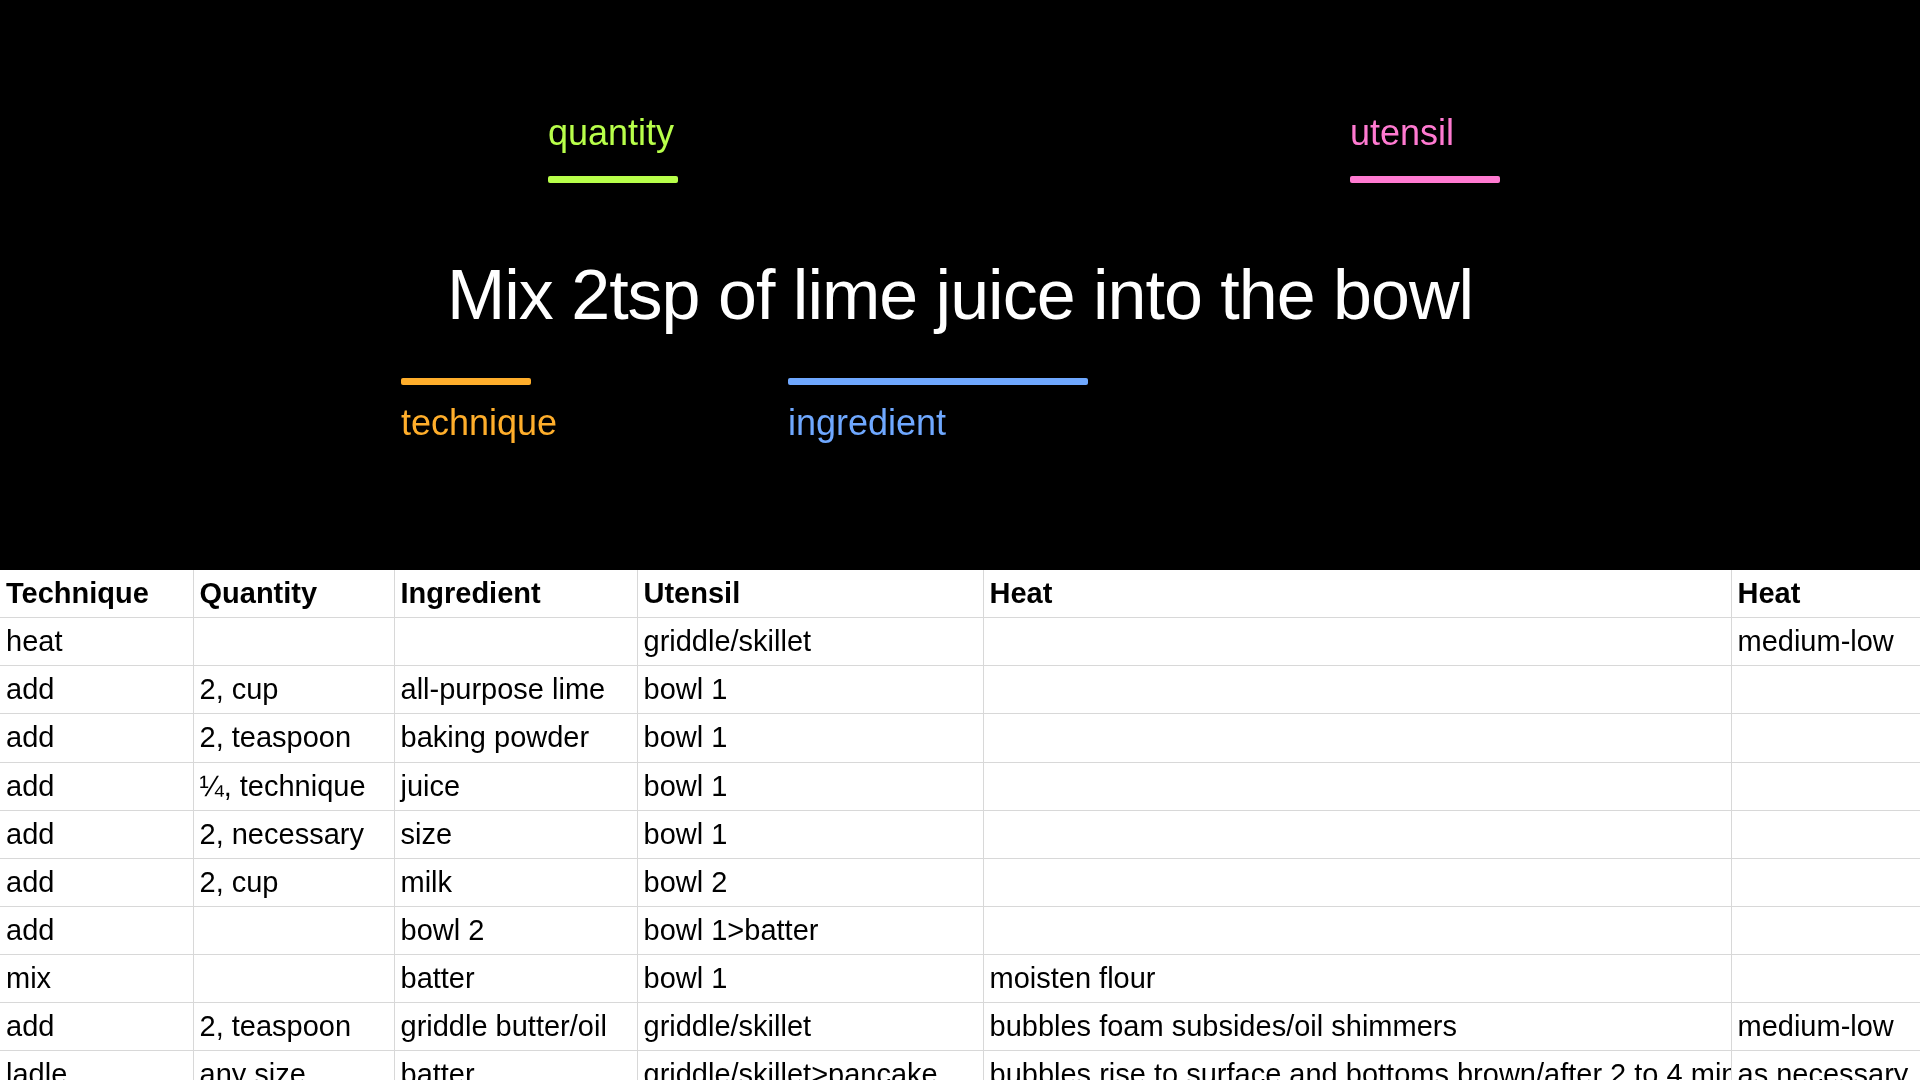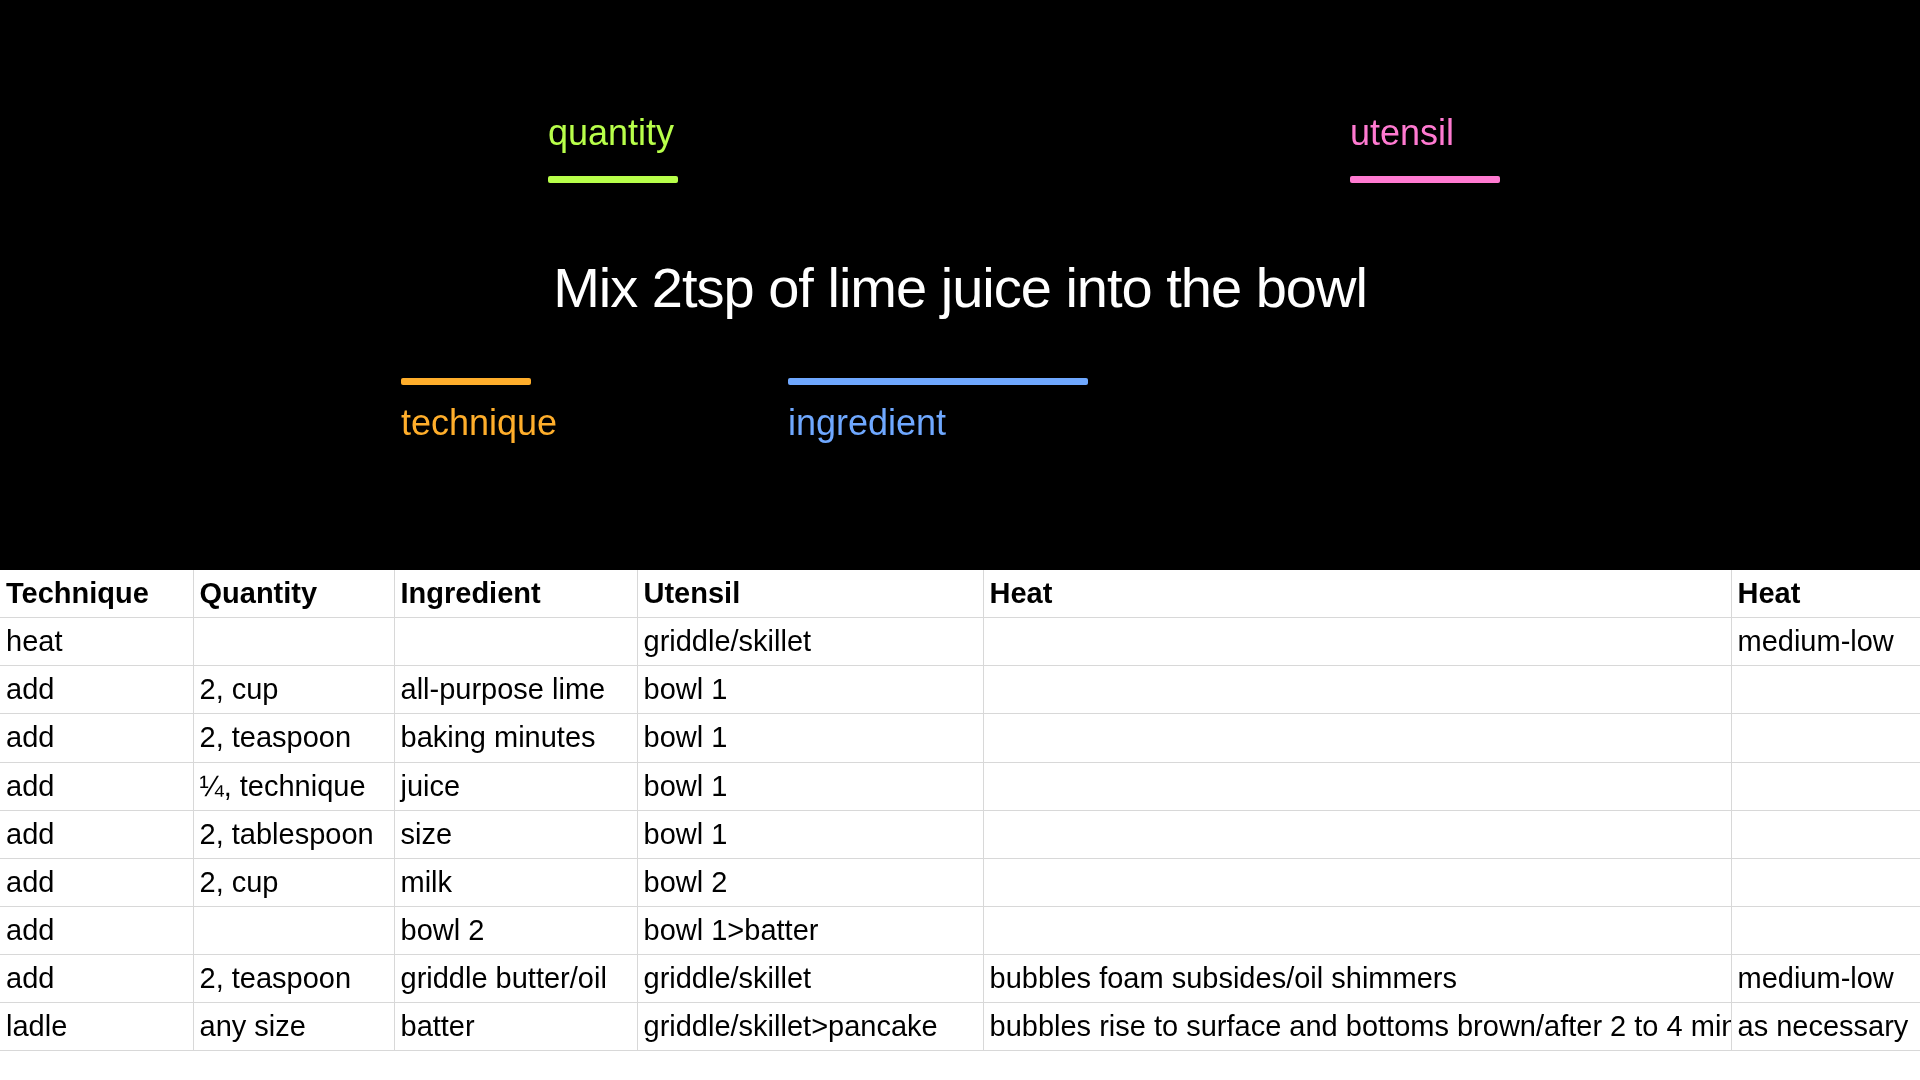--- a/index.html
+++ b/index.html
@@ -37,21 +37,21 @@
   .ul-technique { background: #ffae2b; left: 401px; top: 378px; width: 130px; }
 
   .label-ingredient { color: #6fa8ff; left: 788px; top: 405px; }
   .ul-ingredient { background: #6fa8ff; left: 788px; top: 378px; width: 300px; }
 
   .sentence {
     position: absolute;
     left: 50%;
     top: 255px;
     transform: translateX(-50%);
-    font-size: 56px;
+    font-size: 70px;
     white-space: nowrap;
     letter-spacing: -1px;
   }
 
   .table-wrap {
     position: absolute;
     top: 570px;
     left: 0;
     width: 100%;
     height: 510px;
@@ -136,55 +136,63 @@
           <td>add</td>
           <td>2, cup</td>
           <td>all-purpose lime</td>
           <td>bowl 1</td>
           <td></td>
           <td></td>
         </tr>
         <tr>
           <td>add</td>
           <td>2, teaspoon</td>
-          <td>baking minutes</td>
+          <td>baking powder</td>
           <td>bowl 1</td>
           <td></td>
           <td></td>
         </tr>
         <tr>
           <td>add</td>
           <td>¼, technique</td>
           <td>juice</td>
           <td>bowl 1</td>
           <td></td>
           <td></td>
         </tr>
         <tr>
           <td>add</td>
-          <td>2, tablespoon</td>
+          <td>2, necessary</td>
           <td>size</td>
           <td>bowl 1</td>
           <td></td>
           <td></td>
         </tr>
         <tr>
           <td>add</td>
           <td>2, cup</td>
           <td>milk</td>
           <td>bowl 2</td>
           <td></td>
           <td></td>
         </tr>
         <tr>
           <td>add</td>
           <td></td>
           <td>bowl 2</td>
           <td>bowl 1&gt;batter</td>
           <td></td>
+          <td></td>
+        </tr>
+        <tr>
+          <td>mix</td>
+          <td></td>
+          <td>batter</td>
+          <td>bowl 1</td>
+          <td>moisten flour</td>
           <td></td>
         </tr>
         <tr>
           <td>add</td>
           <td>2, teaspoon</td>
           <td>griddle butter/oil</td>
           <td>griddle/skillet</td>
           <td>bubbles foam subsides/oil shimmers</td>
           <td>medium-low</td>
         </tr>

